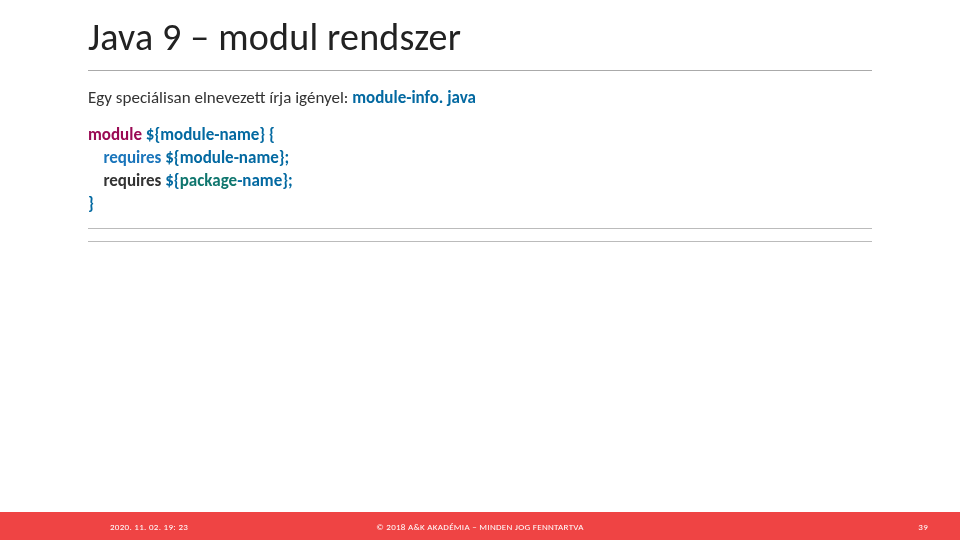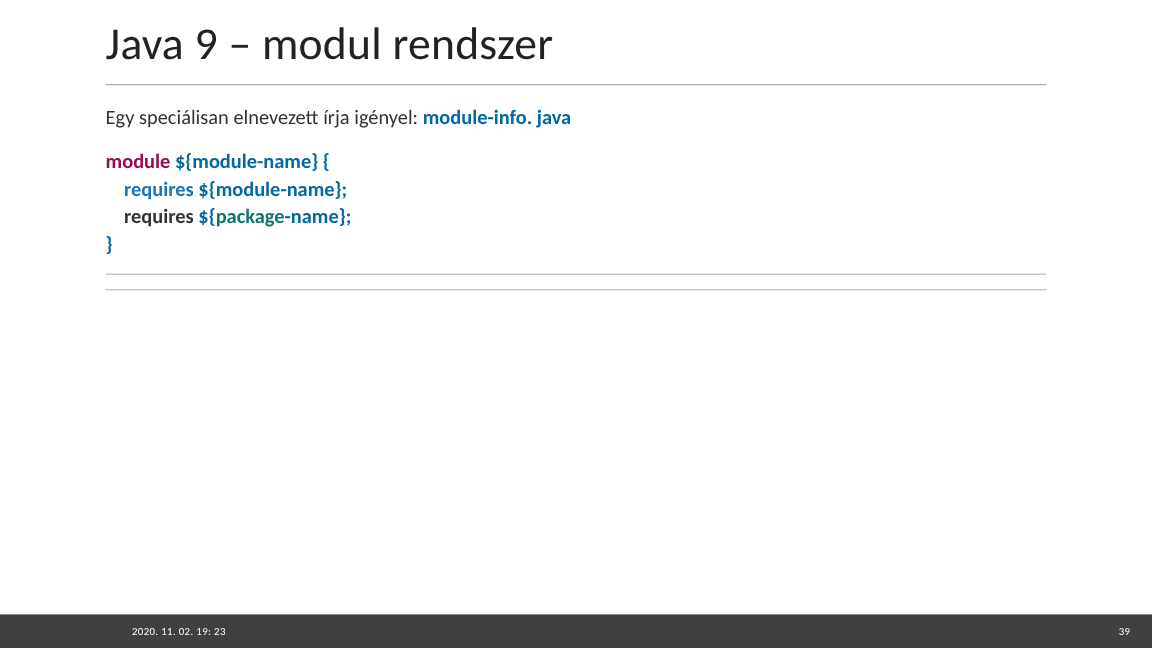--- a/index.html
+++ b/index.html
@@ -12,24 +12,24 @@
   .body p { margin-bottom: 14px; }
   .code-block { font-family: inherit; font-size: 17px; line-height: 1.35; margin-top: 2px; }
   .code-line { white-space: pre; }
   .kw-module { color: #9a0a54; font-weight: 600; }
   .kw-requires { color: #1a75bb; font-weight: 600; }
   .kw-exports { color: #333; font-weight: 600; }
   .kw-package { color: #0f766e; font-weight: 700; }
   .br-normal { color: #333; }
   .bold { font-weight: 600; color: #0369a1; }
   .sep { border: none; border-top: 1px solid #bbb; margin: 12px 0 10px 0; }
-  .footer { position: absolute; left: 0; bottom: 0; width: 100%; height: 28px; background: #404040; color: #fff; display: flex; align-items: center; font-size: 9px; letter-spacing: 0.3px; }
+  .footer { position: absolute; left: 0; bottom: 0; width: 100%; height: 28px; background: #ef4444; color: #fff; display: flex; align-items: center; font-size: 9px; letter-spacing: 0.3px; }
   .footer .ts { position: absolute; left: 110px; }
   .footer .cp { position: absolute; left: 50%; transform: translateX(-50%); white-space: nowrap; }
-  .footer .pg { position: absolute; right: 18px; }
+  .footer .pg { position: absolute; right: 32px; }
 </style>
 </head>
 <body>
 
 <div class="slide">
   <div class="content">
 
     <h1 class="title">Java 9 – modul rendszer</h1>
     <hr class="title-rule">
 
@@ -50,15 +50,16 @@
 
       <hr class="sep">
 
       <hr class="sep">
 
     </div>
   </div>
 
   <div class="footer">
     <span class="ts">2020. 11. 02. 19: 23</span>
+    <span class="cp">© 2018 A&amp;K AKADÉMIA – MINDEN JOG FENNTARTVA</span>
     <span class="pg">39</span>
   </div>
 </div>
 
 </body></html>

